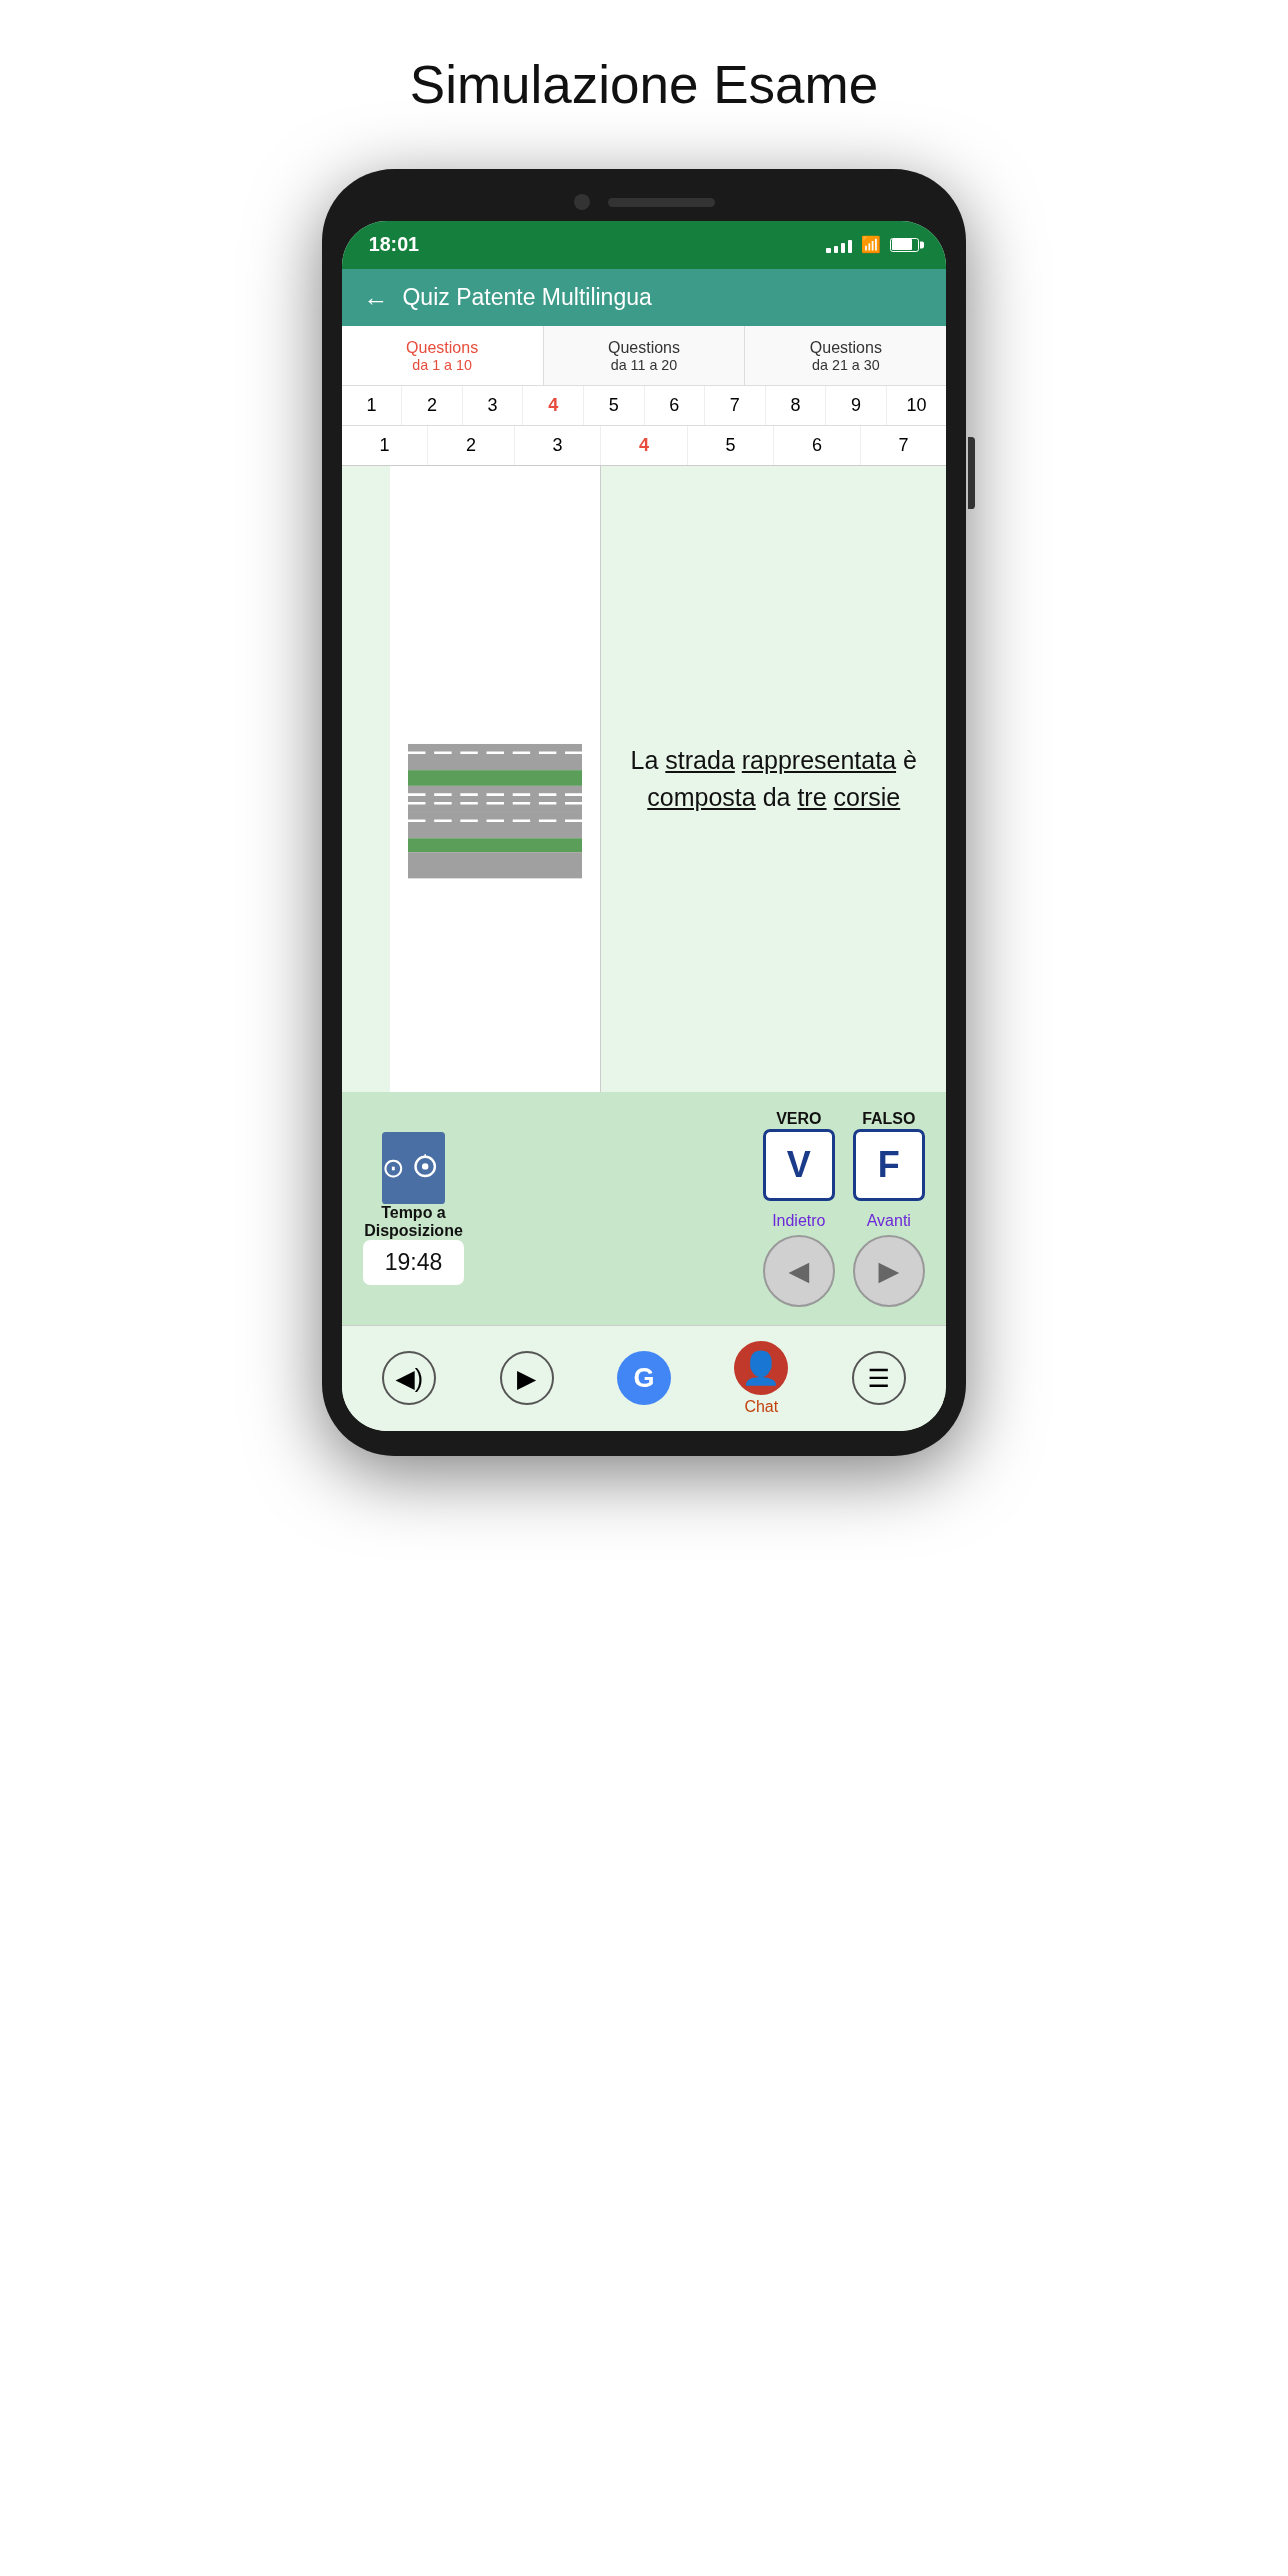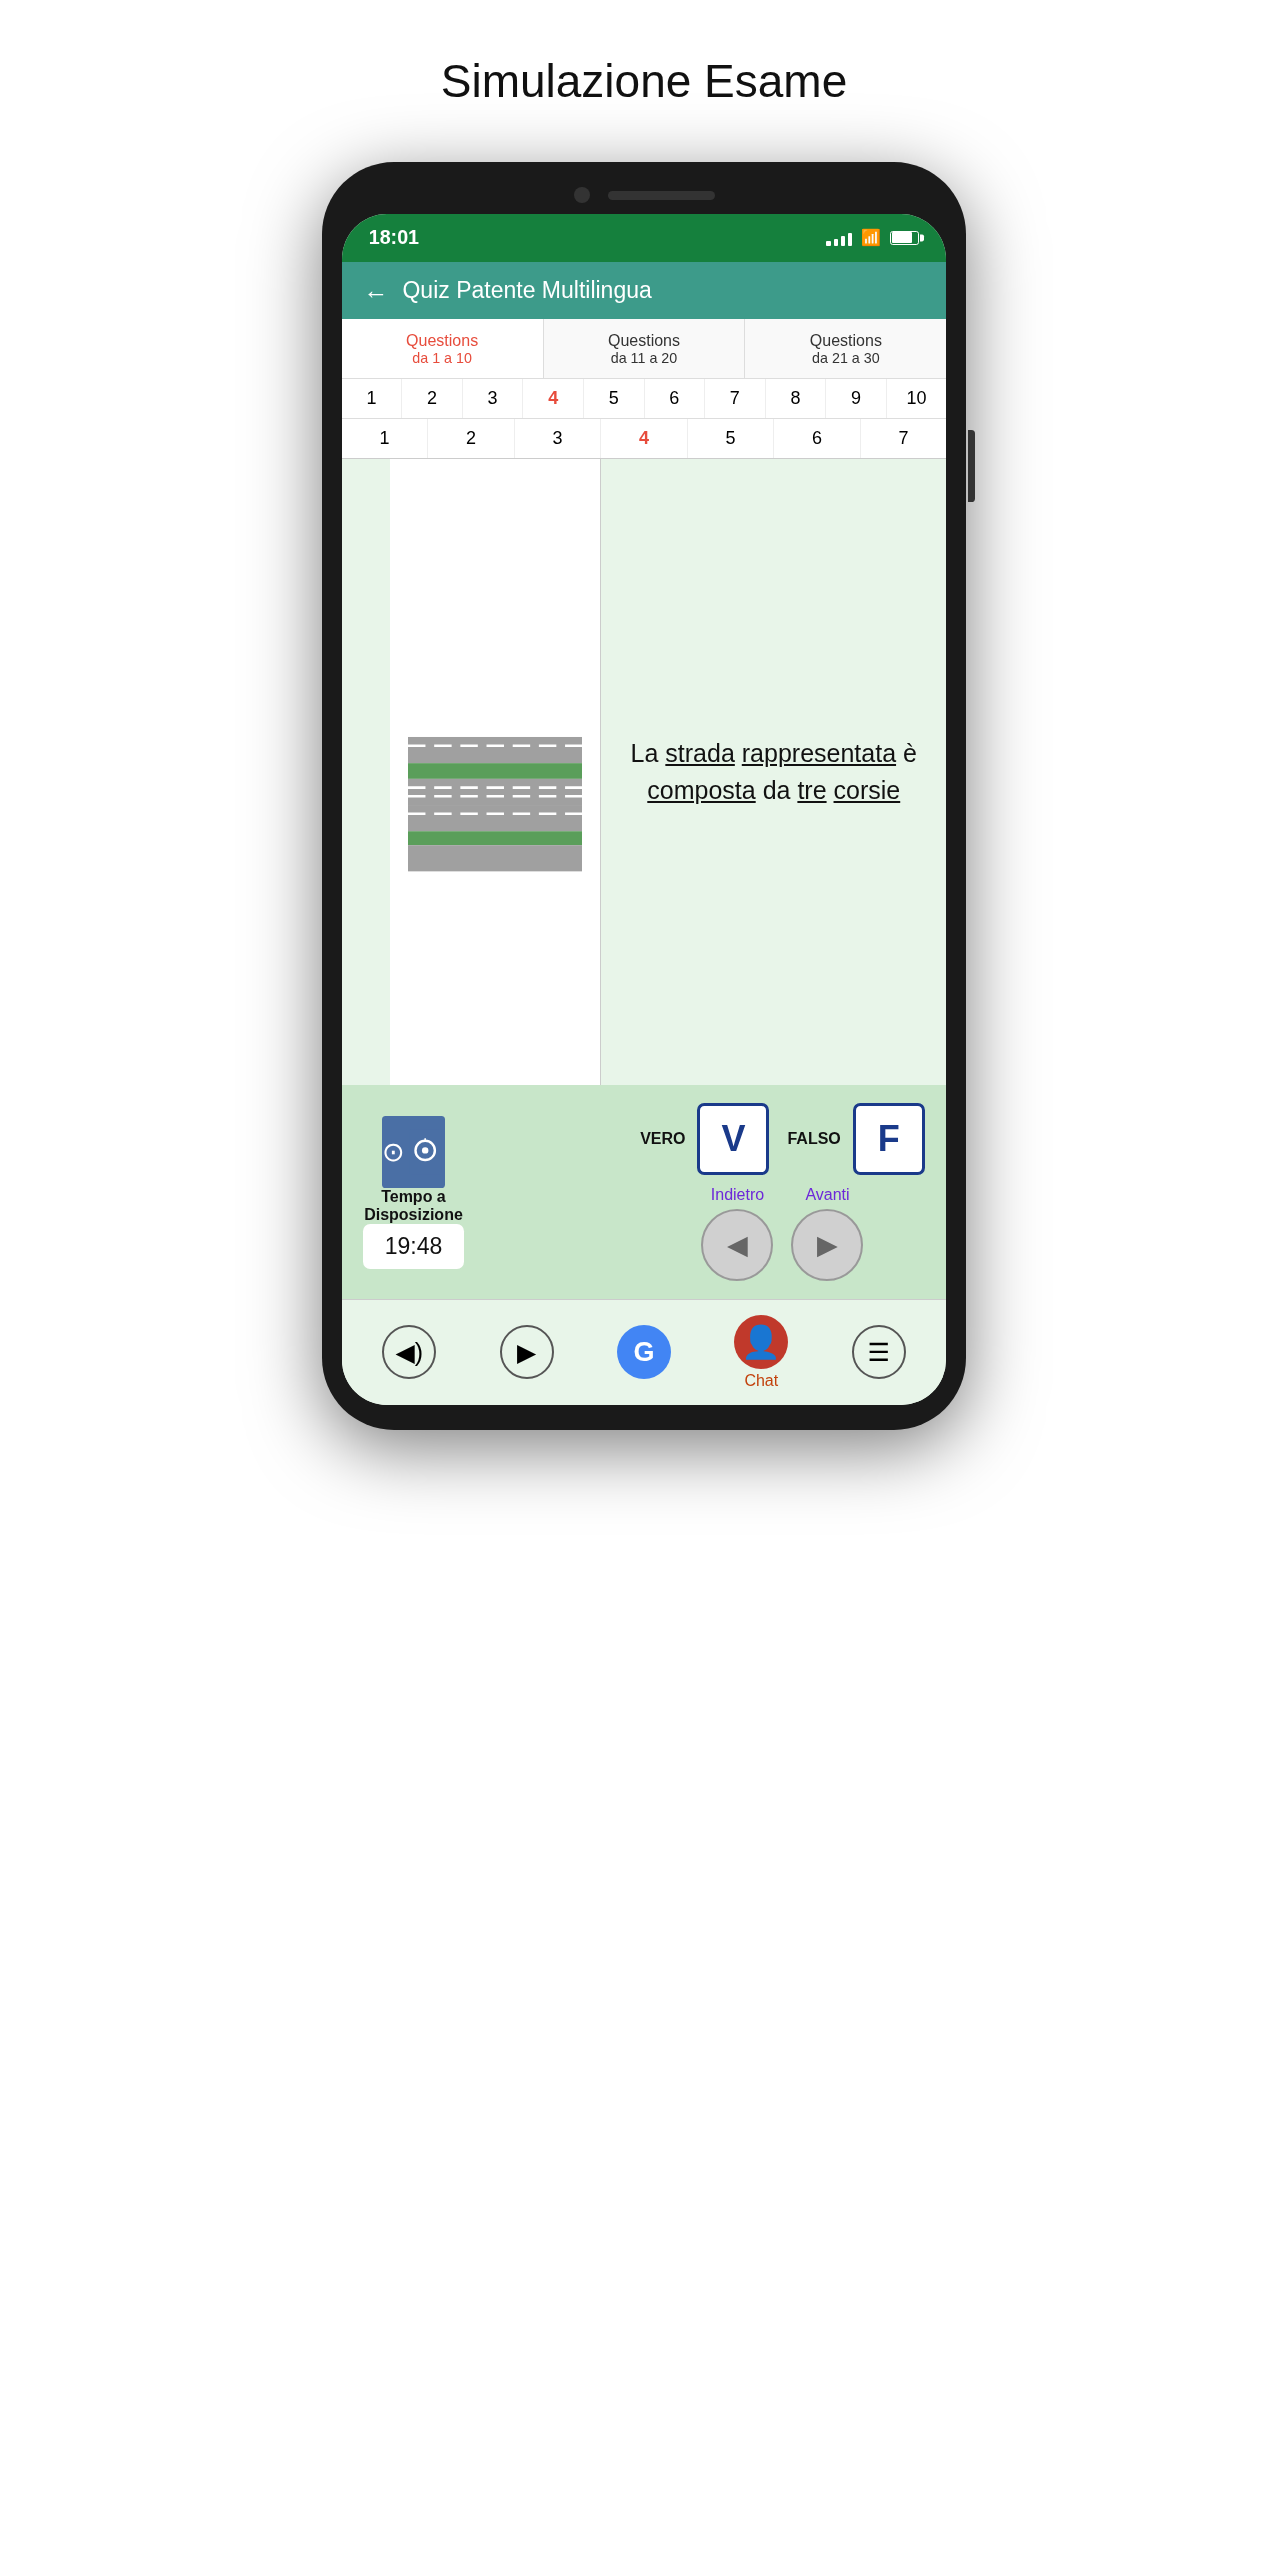--- a/index.html
+++ b/index.html
@@ -7,21 +7,21 @@
       background: #ffffff;
       display: flex;
       flex-direction: column;
       align-items: center;
       font-family: 'Helvetica Neue', Arial, sans-serif;
       width: 1288px;
       min-height: 2576px;
     }
 
     .page-title {
-      font-size: 46px;
+      font-size: 53px;
       font-weight: 400;
       color: #111111;
       margin-top: 54px;
       margin-bottom: 54px;
       text-align: center;
     }
 
     
     .phone-shell {
       width: 644px;
@@ -334,23 +334,23 @@
       gap: 10.7px;
     }
 
     .vero-falso-row {
       display: flex;
       gap: 18px;
     }
 
     .vf-group {
       display: flex;
-      flex-direction: row;
-      align-items: center;
-      gap: 12px;
+      flex-direction: column;
+      align-items: center;
+      gap: 1px;
     }
 
     .vf-label {
       font-size: 16px;
       font-weight: 700;
       color: #111;
     }
 
     .vf-button {
       width: 72px;

